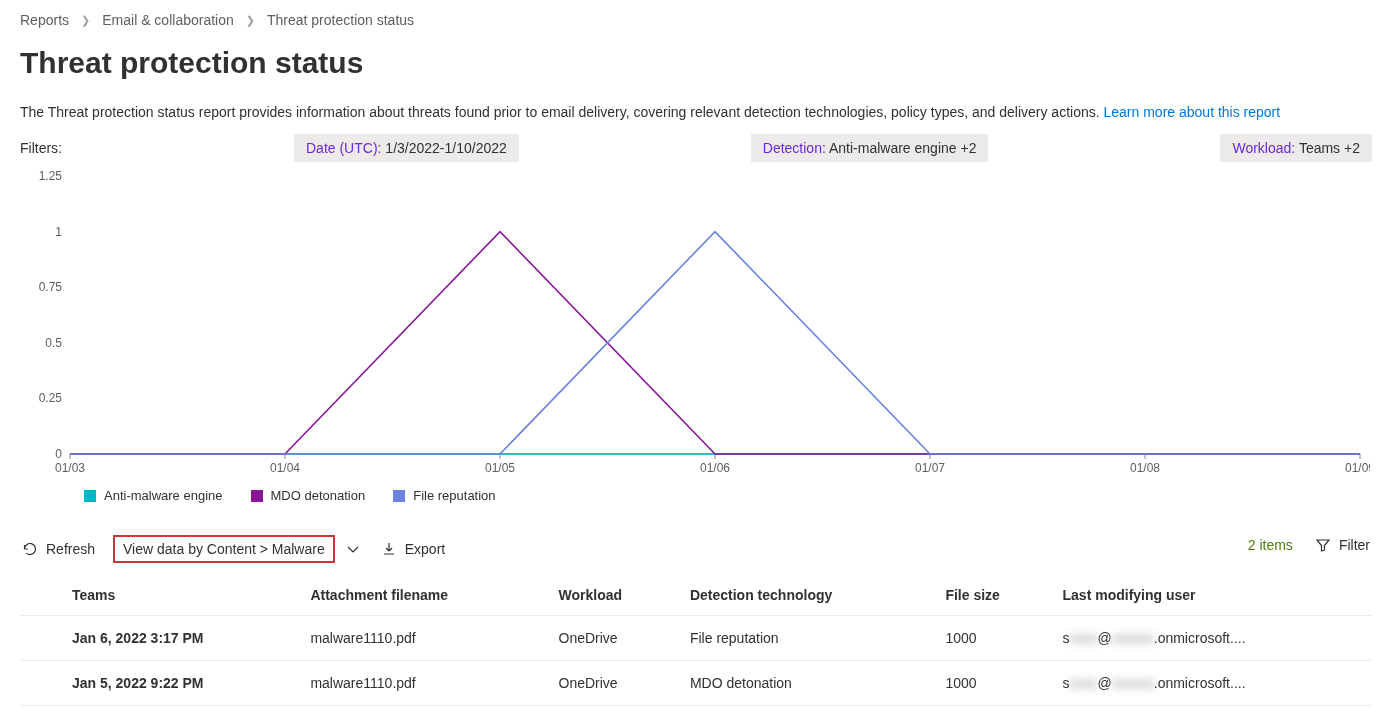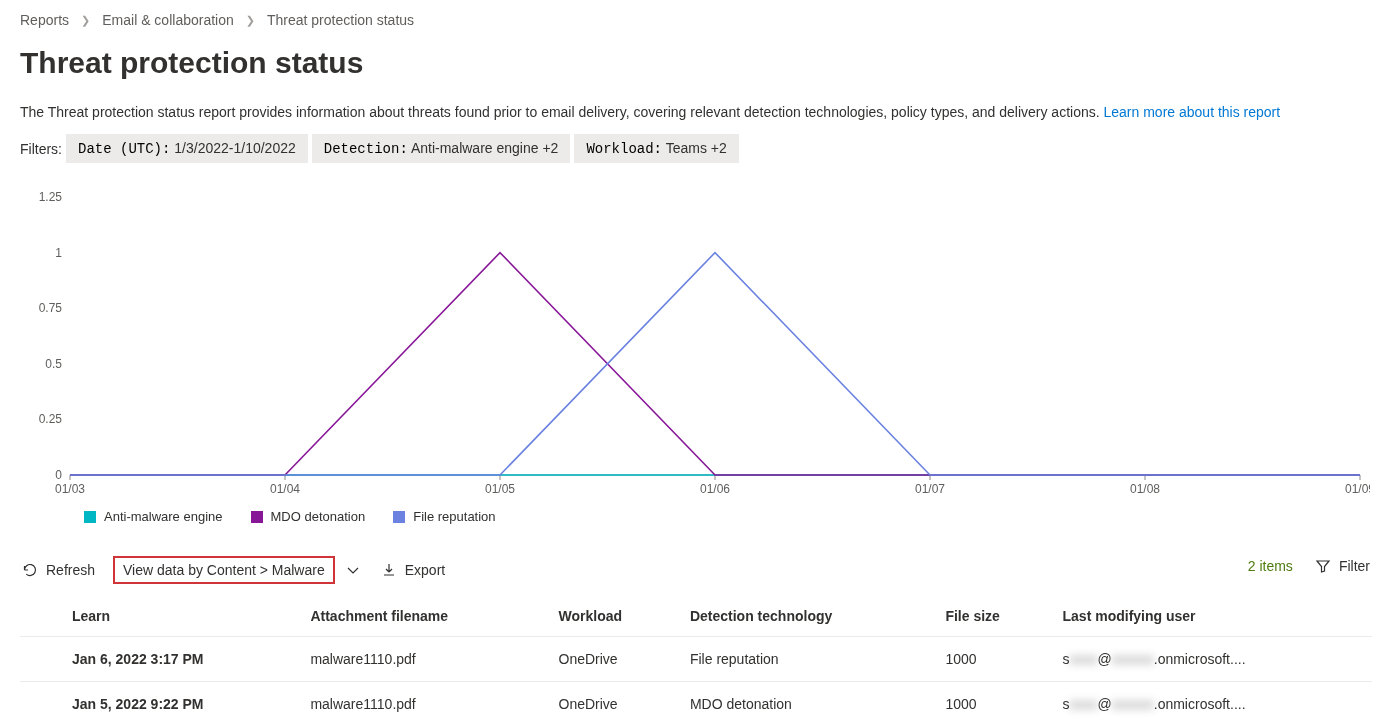--- a/index.html
+++ b/index.html
@@ -27,32 +27,33 @@
 }
 .description {
   font-size: 14px;
   color: #323130;
   margin-bottom: 14px;
 }
 .description a { color: #0078d4; text-decoration: none; }
 .filters-row {
   display: flex;
   align-items: center;
-  gap: 4px;
-  margin-bottom: 28px;
+  gap: 23px;
+  margin-bottom: 8px;
+  justify-content: space-between;
 }
 .filters-label { color: #323130; }
 .filter-pill {
   background: #edebe9;
   padding: 6px 12px;
   font-size: 14px;
   color: #323130;
   cursor: pointer;
 }
-.filter-pill .k { color: #000000; font-family: Liberation Mono, monospace; }
+.filter-pill .k { color: #6d28d9; }
 .chart-wrap {
   position: relative;
   margin-left: 10px;
   margin-bottom: 8px;
 }
 .chart-svg { display: block; }
 .legend {
   display: flex;
   gap: 28px;
   margin-left: 64px;
@@ -219,21 +220,21 @@
         <path fill="none" stroke="#323130" stroke-width="1.2" d="M2 3h12l-4.5 5.5V13l-3 1V8.5z"></path>
       </svg>
     <span>Filter</span>
   </span>
 </div>
 
 <table class="data">
   <thead>
     <tr>
       <th class="checkbox-col"></th>
-      <th>Learn</th>
+      <th>Teams</th>
       <th>Attachment filename</th>
       <th>Workload</th>
       <th>Detection technology</th>
       <th>File size</th>
       <th>Last modifying user</th>
     </tr>
   </thead>
   <tbody id="table-body">
       <tr>
         <td class="checkbox-col"></td>

